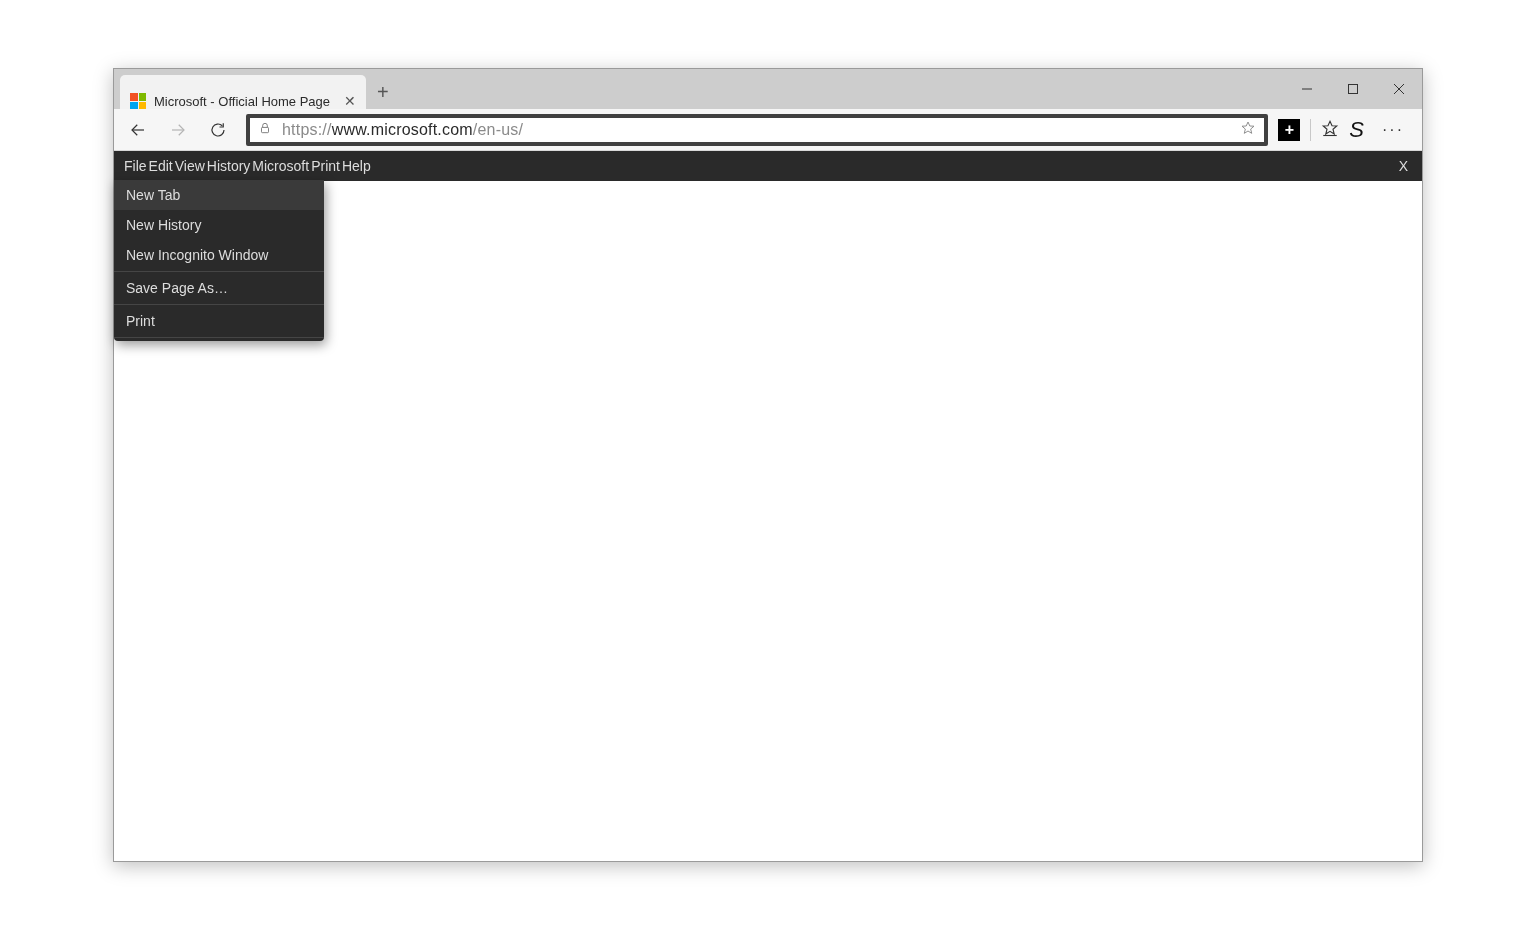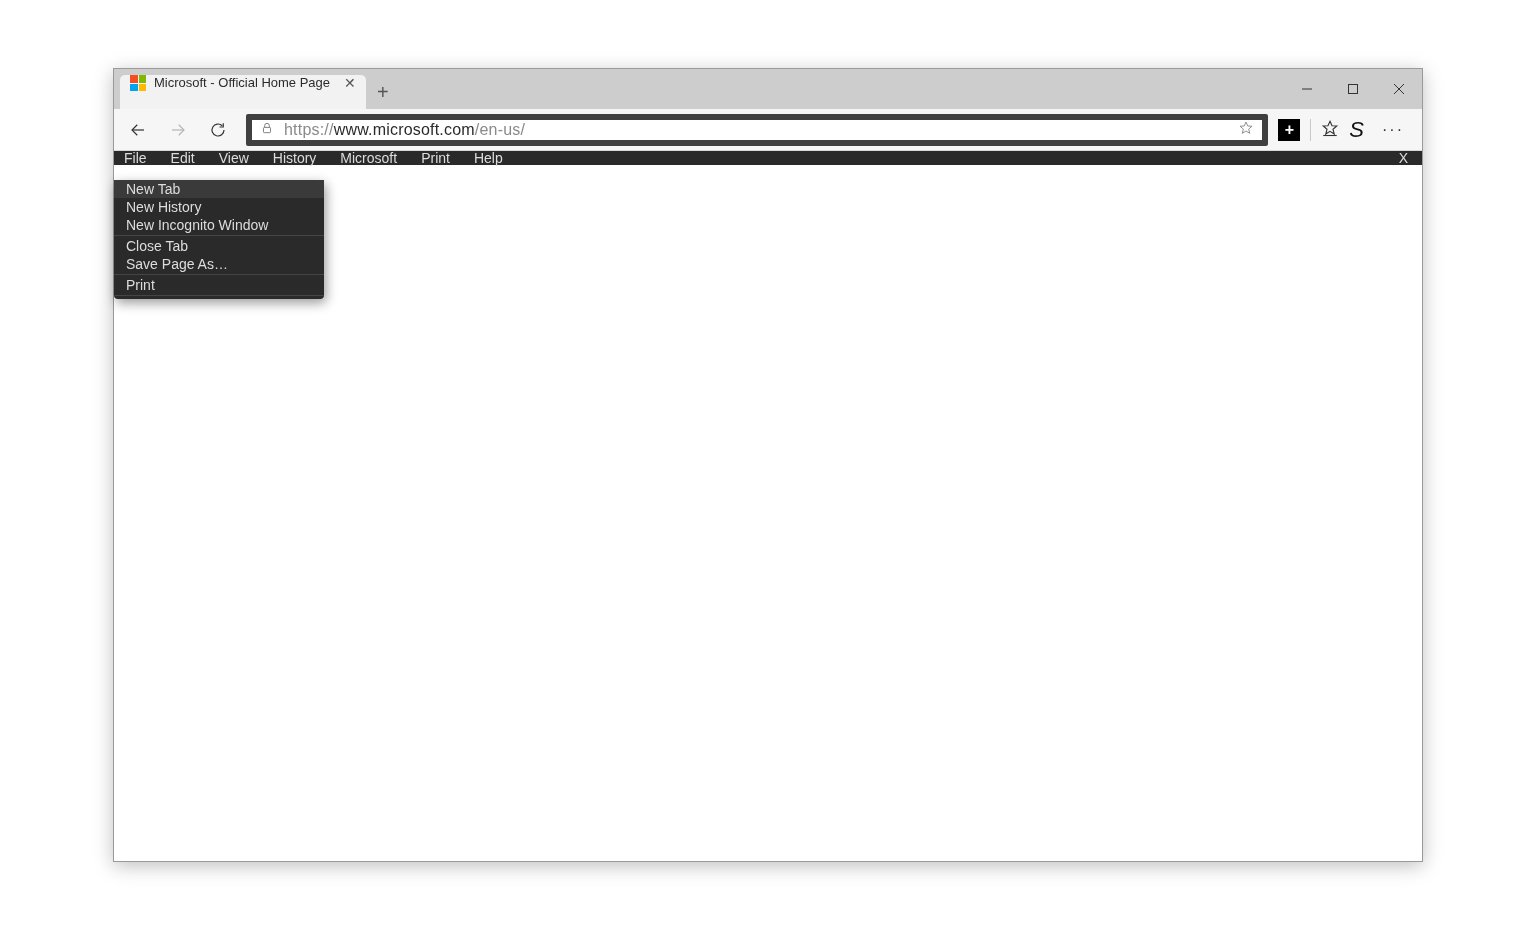--- a/index.html
+++ b/index.html
@@ -21,21 +21,21 @@
   align-items: flex-end;
   position: relative;
 }
 .tab {
   margin-left: 6px;
   height: 34px;
   background: #f2f2f2;
   border-top-left-radius: 5px;
   border-top-right-radius: 5px;
   display: flex;
-  align-items: flex-start;
+  align-items: flex-end;
   padding: 0 10px 0 10px;
   gap: 8px;
   font-size: 13px;
   color: #2b2b2b;
   min-width: 240px;
 }
 .favicon { width:16px; height:16px; display:grid; grid-template-columns:1fr 1fr; grid-template-rows:1fr 1fr; gap:1px;}
 .favicon span:nth-child(1){background:#f25022;}
 .favicon span:nth-child(2){background:#7fba00;}
 .favicon span:nth-child(3){background:#00a4ef;}
@@ -54,67 +54,67 @@
   padding: 0 6px;
   gap: 4px;
 }
 .tb-btn { width:36px; height:36px; display:flex; align-items:center; justify-content:center; color:#333; cursor:pointer;}
 .tb-btn.disabled { color:#b5b5b5; }
 .tb-btn svg { width:18px; height:18px; stroke:currentColor; stroke-width:1.6; fill:none;}
 .address-bar {
   flex:1;
   height:32px;
   background:#fff;
-  border:6px solid #404040;
+  border:4px solid #404040;
   border-radius:2px;
   margin: 0 6px;
   display:flex;
   align-items:center;
   padding: 0 8px;
   gap:10px;
 }
 .lock-icon svg{ width:14px; height:14px; stroke:#666; stroke-width:1.4; fill:none;}
 .url-text { font-size:16px; color:#2b2b2b; letter-spacing:0.2px;}
 .url-text .dim { color:#8a8a8a; }
 .addr-star { margin-left:auto; }
 .addr-star svg{ width:16px; height:16px; stroke:#888; stroke-width:1.4; fill:none;}
 .right-icons { display:flex; align-items:center; gap:6px; padding-right:4px;}
 .ext-square { width:22px; height:22px; background:#000; color:#fff; display:flex; align-items:center; justify-content:center; font-size:16px; font-weight:bold; cursor:pointer;}
 .sep { width:1px; height:22px; background:#c8c8c8; margin:0 4px;}
 .fav-star svg{ width:18px; height:18px; stroke:#333; stroke-width:1.5; fill:none;}
 .s-ext { font-size:22px; font-style:italic; font-family: Georgia, 'Times New Roman', serif; font-weight:500; color:#111; cursor:pointer; padding:0 4px;}
 .dots { letter-spacing:2px; font-size:16px; color:#333; cursor:pointer; padding:0 8px;}
 .menu-bar {
-  height: 14px;
+  height: 30px;
   background:#2a2a2a;
   display:flex;
   align-items:center;
   padding: 0 10px;
-  gap: 24px;
+  gap: 2px;
   color:#ddd;
   font-size:14px;
   position:relative;
 }
 .menu-bar .mitem { cursor:pointer; }
 .menu-bar .close-x { margin-left:auto; margin-right:4px; cursor:pointer; font-size:14px;}
 .dropdown {
   position:absolute;
   top:111px;
   left:0px;
   width:210px;
   background:#2a2a2a;
   color:#ddd;
   font-size:14px;
   box-shadow: 2px 4px 12px rgba(0,0,0,0.4);
   border-bottom-left-radius:4px;
   border-bottom-right-radius:4px;
   padding-bottom:2px;
   overflow:hidden;
 }
-.dropdown .ditem { padding: 1px 12px; cursor:pointer;}
+.dropdown .ditem { padding: 7px 12px; cursor:pointer;}
 .dropdown .ditem.highlight { background:#3a3a3a;}
 .dropdown .dsep { height:1px; background:#454545; margin:1px 0;}
 .content { flex:1; background:#fff;}
 </style>
 </head>
 <body>
 
 <div class="window">
 
   <div class="title-bar">
@@ -205,20 +205,19 @@
     <span class="close-x">X</span>
   </div>
 
   <div class="content"></div>
 
   <div class="dropdown">
     <div class="ditem highlight">New Tab</div>
     <div class="ditem">New History</div>
     <div class="ditem">New Incognito Window</div>
     <div class="dsep"></div>
-    <div class="ditem">Close Tab</div>
     <div class="ditem">Save Page As…</div>
     <div class="dsep"></div>
     <div class="ditem">Print</div>
     <div class="dsep"></div>
   </div>
 
 </div>
 
 </body></html>

